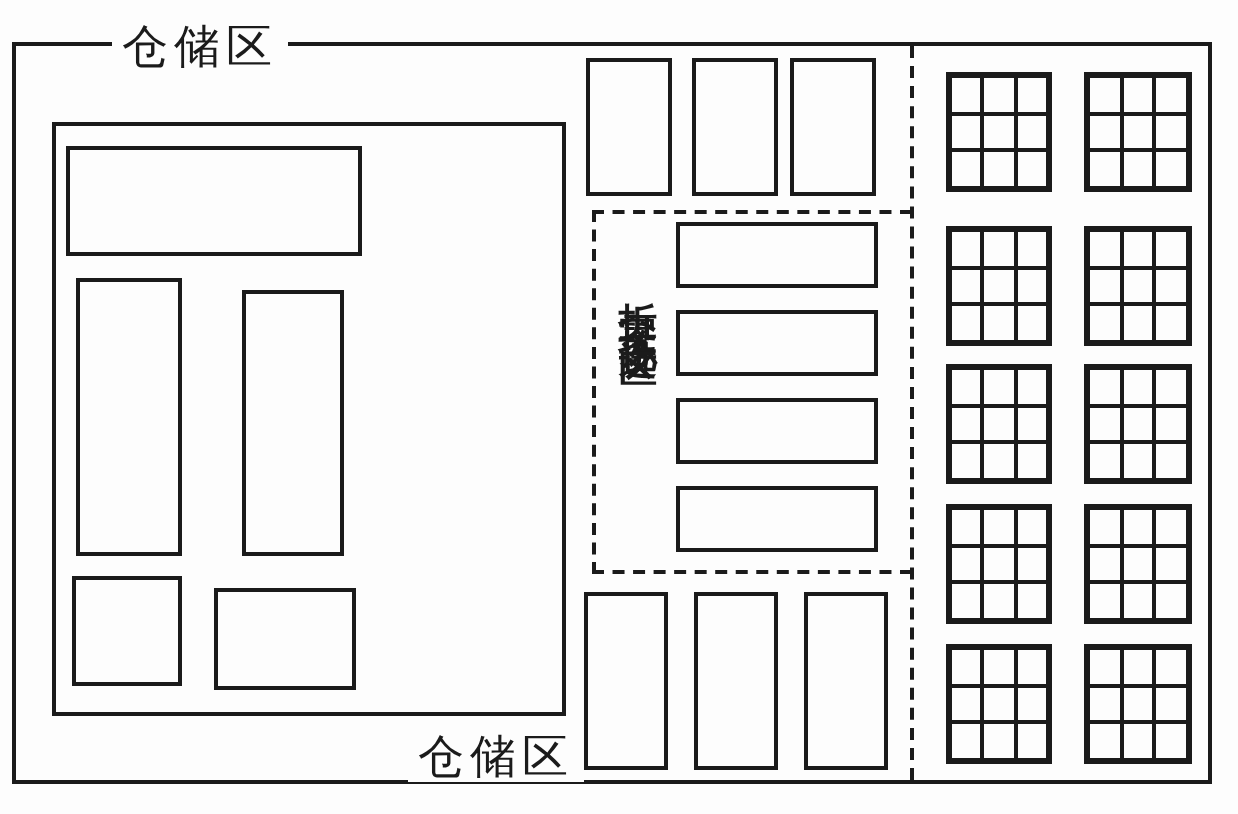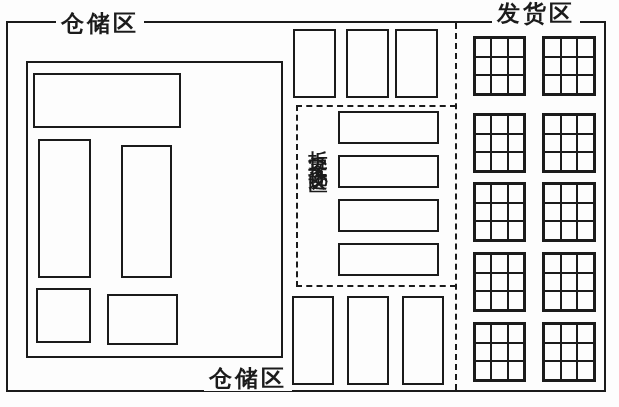--- a/index.html
+++ b/index.html
@@ -17,21 +17,21 @@
   }
   .abs { position: absolute; box-sizing: border-box; }
   .solid-rect { border: 2px solid #1b1b1b; background: transparent; }
   .outer-border {
     left: 6px; top: 21px; width: 600px; height: 371px;
     border: 2px solid #1b1b1b;
   }
   .zone-label {
     background: #fdfdfd;
     font-size: 23px;
-    font-weight: 700;
+    font-weight: 400;
     letter-spacing: 3px;
     padding: 0 5px;
     line-height: 25px;
     white-space: nowrap;
     z-index: 3;
   }
   .label-storage-top  { left: 56px;  top: 11px; }
   .label-shipping     { left: 492px; top: 1px;  }
   .label-storage-bottom { left: 204px; top: 366px; }
   .left-zone { left: 26px; top: 61px; width: 257px; height: 297px; }
@@ -71,21 +71,20 @@
   .shipping-area { left: 457px; top: 21px; width: 146px; height: 371px; }
 </style>
 </head>
 <body>
 
 <div class="canvas">
 
   <div class="abs outer-border"></div>
 
   <div class="abs zone-label label-storage-top">仓储区</div>
-  <div class="abs zone-label label-shipping">发货区</div>
   <div class="abs zone-label label-storage-bottom">仓储区</div>
 
   <div class="abs solid-rect left-zone"></div>
 
   <div id="left-shelves"></div>
 
   <div id="mid-top-racks"></div>
 
   <div class="abs picking-boundary"></div>
   <div class="abs picking-label">拆零拣选区</div>

